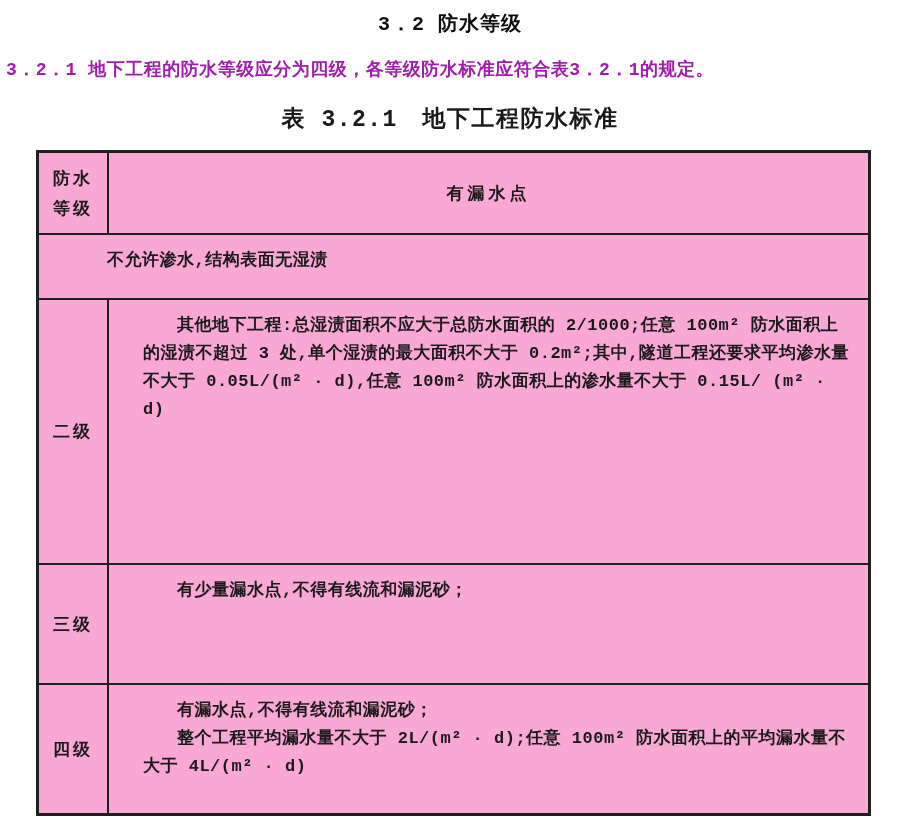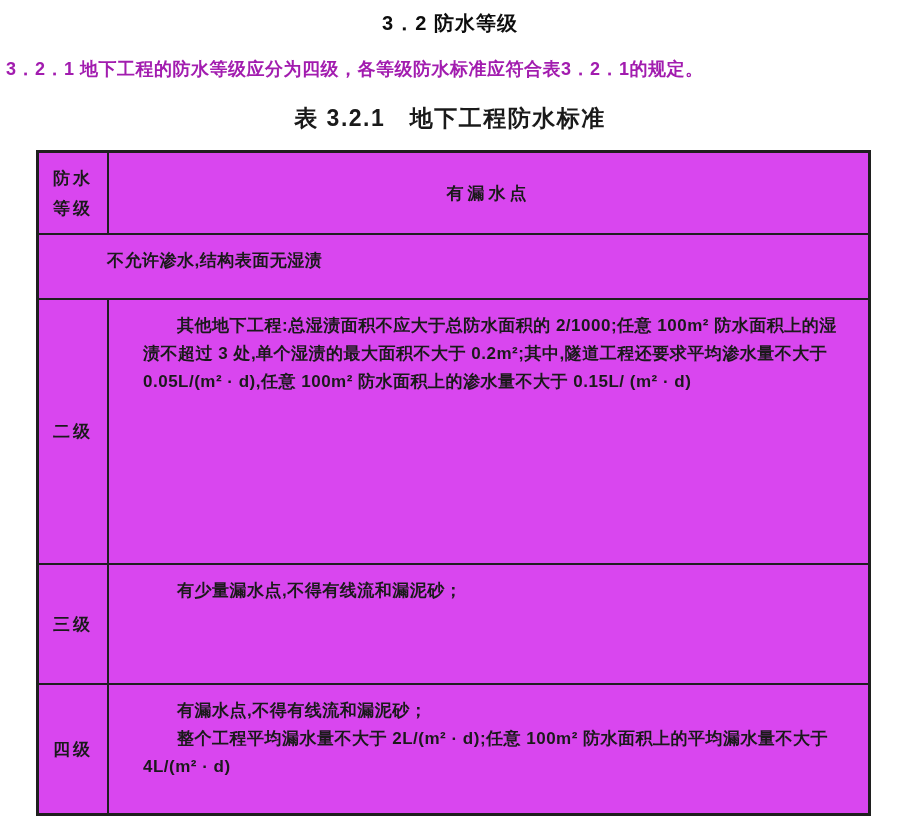--- a/index.html
+++ b/index.html
@@ -9,20 +9,21 @@
     width: 900px;
     height: 840px;
     font-family: "Liberation Sans", sans-serif;
     color: #141414;
     overflow: hidden;
   }
   .page {
     width: 900px;
     height: 724px;
     box-sizing: border-box;
+    font-family: Liberation Mono, monospace;
   }
   .section-title {
     margin: 0;
     padding-top: 10px;
     text-align: center;
     font-size: 20px;
     font-weight: bold;
     letter-spacing: 1px;
     color: #0d0d0d;
   }
@@ -39,21 +40,21 @@
     font-size: 23px;
     font-weight: bold;
     letter-spacing: 1.5px;
     color: #1a1a1a;
   }
   .wtable {
     margin: 16px 0 0 36px;
     width: 835px;
     box-sizing: border-box;
     border: 3px solid #1f1f1f;
-    background: #d946ef;
+    background: #f9a8d4;
   }
   .trow {
     display: flex;
     align-items: stretch;
   }
   .trow + .trow {
     border-top: 2px solid #1f1f1f;
   }
   .gcell {
     width: 68px;

